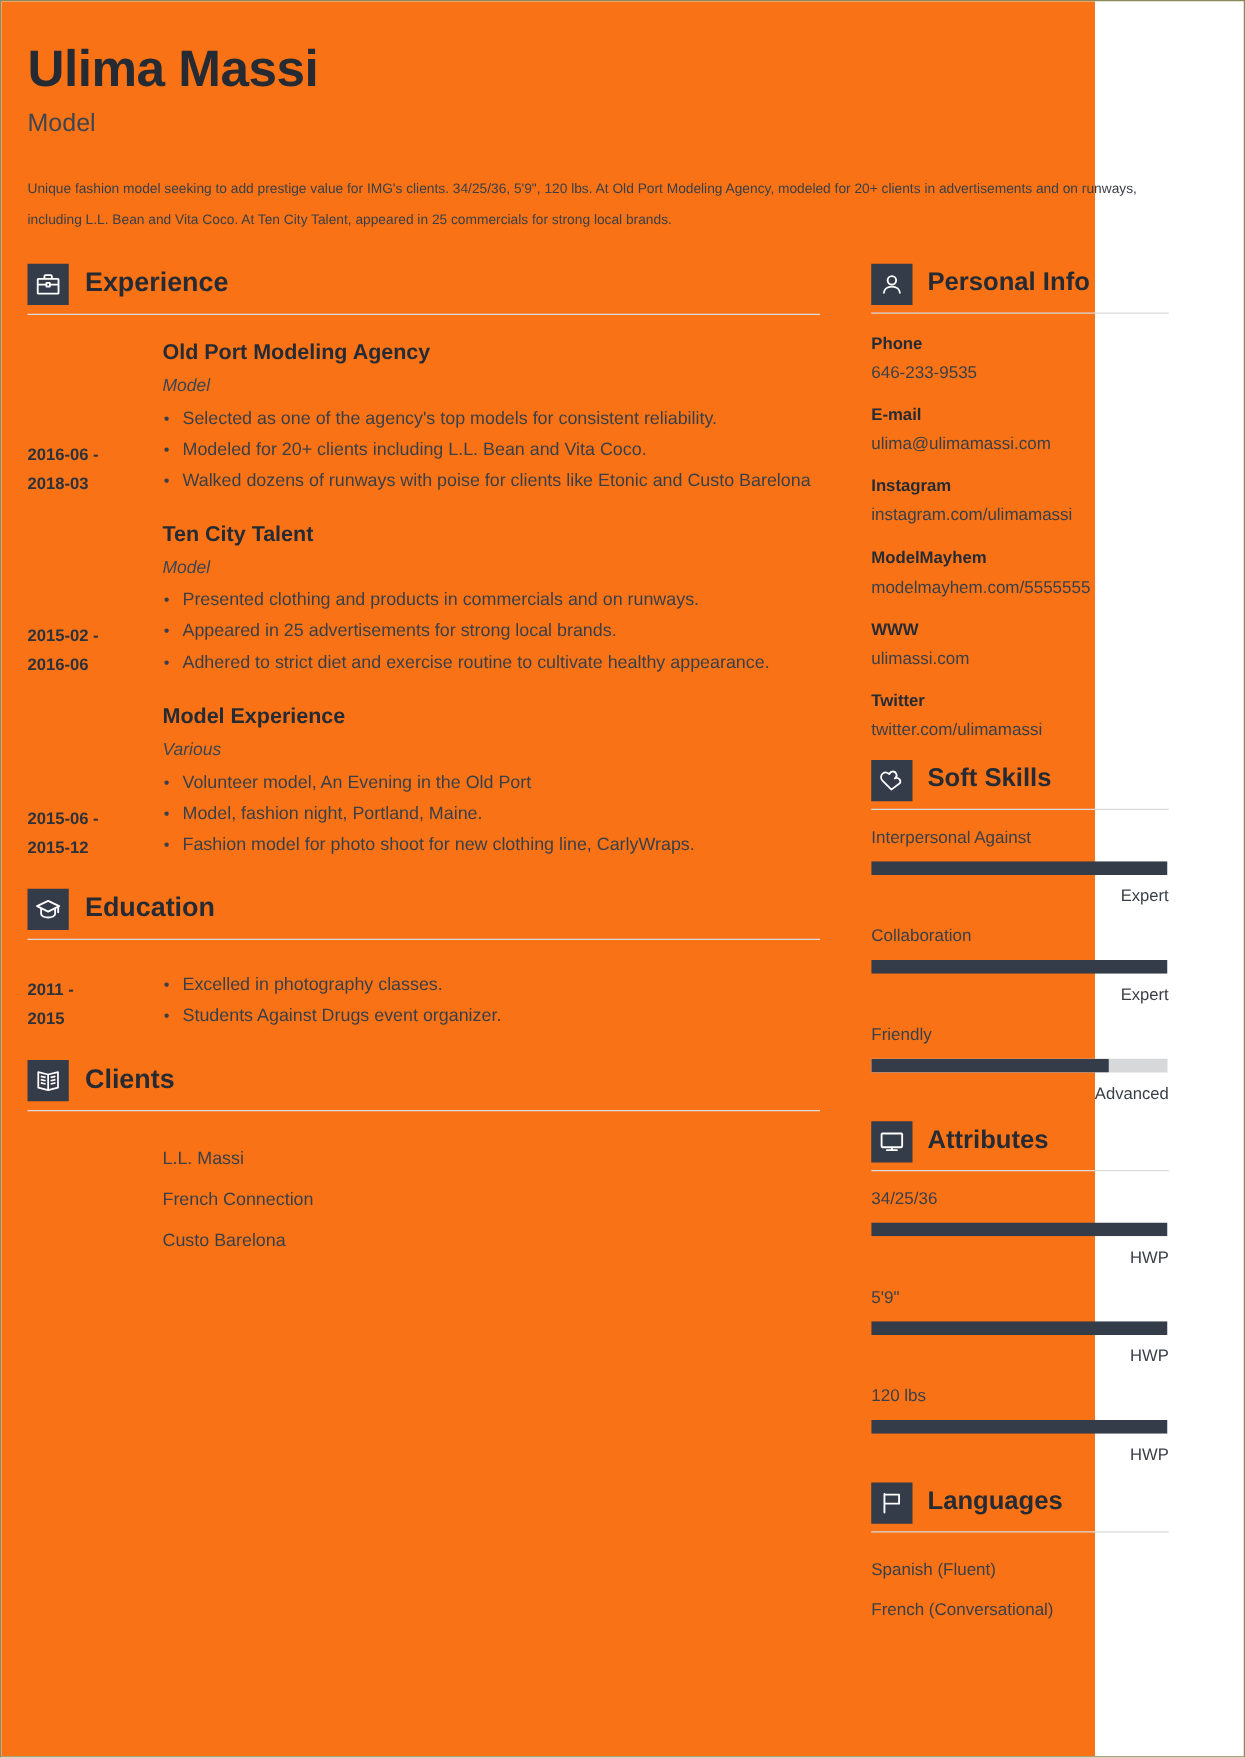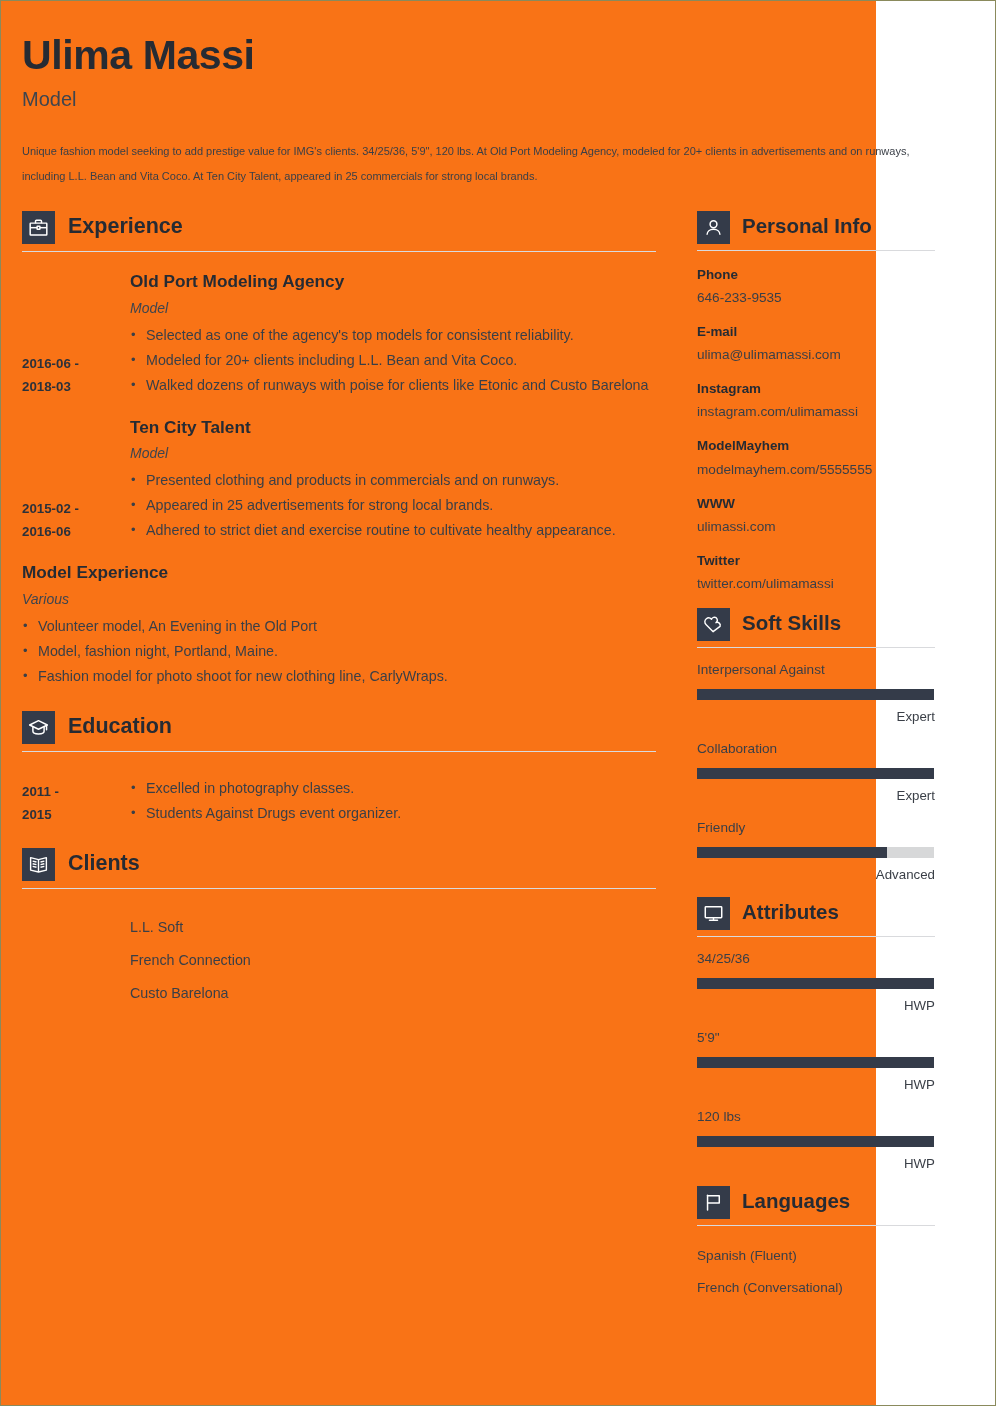--- a/index.html
+++ b/index.html
@@ -263,20 +263,24 @@
                 <div class="entry-role">Model</div>
                 <ul class="entry-bullets">
                   <li>Presented clothing and products in commercials and on runways.</li>
                   <li>Appeared in 25 advertisements for strong local brands.</li>
                   <li>Adhered to strict diet and exercise routine to cultivate healthy appearance.</li>
                 </ul>
               </div>
             </div>
 
             <div class="entry">
+              <div class="entry-dates">
+                <div>2015-06 -</div>
+                <div>2015-12</div>
+              </div>
               <div class="entry-main">
                 <div class="entry-org">Model Experience</div>
                 <div class="entry-role">Various</div>
                 <ul class="entry-bullets">
                   <li>Volunteer model, An Evening in the Old Port</li>
                   <li>Model, fashion night, Portland, Maine.</li>
                   <li>Fashion model for photo shoot for new clothing line, CarlyWraps.</li>
                 </ul>
               </div>
             </div>
@@ -324,21 +328,21 @@
                 <line x1="14.3" y1="15.1" x2="18.7" y2="14.1"></line>
               </svg>
             </span>
             <span class="sec-title">Clients</span>
           </div>
           <div class="sec-rule"></div>
 
           <div class="clients-wrap">
             <div class="clients-spacer"></div>
             <ul class="clients-list">
-              <li>L.L. Soft</li>
+              <li>L.L. Massi</li>
               <li>French Connection</li>
               <li>Custo Barelona</li>
             </ul>
           </div>
         </div>
 
       </div>
 
       <div class="col-gap"></div>
 

